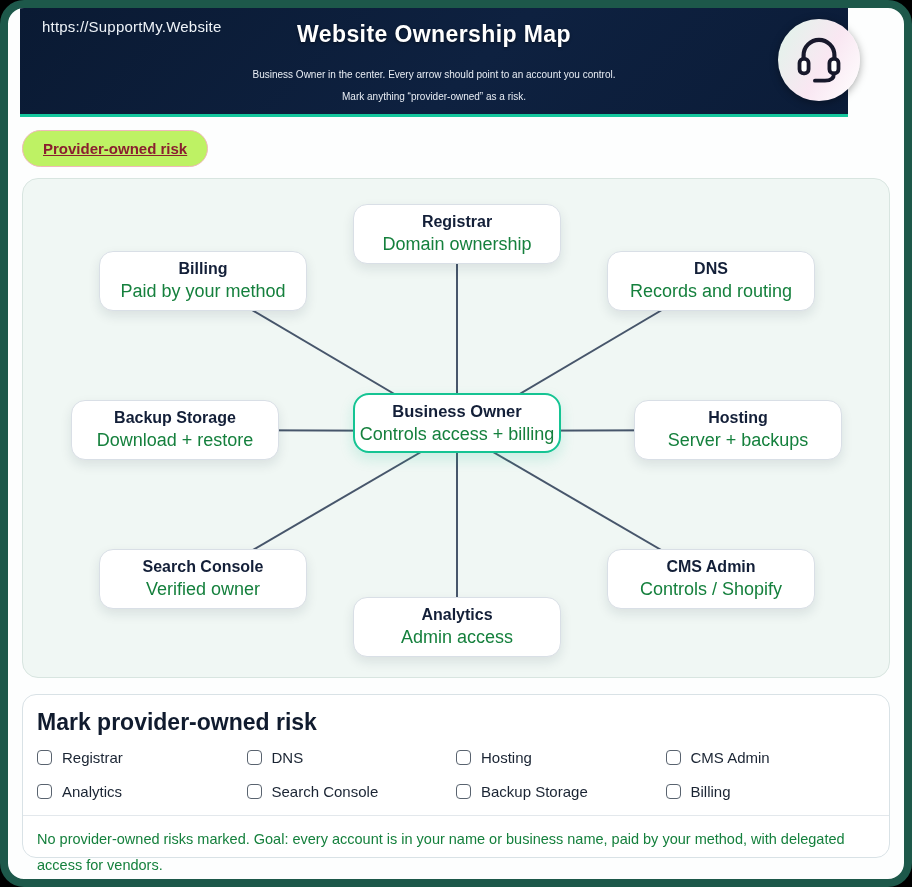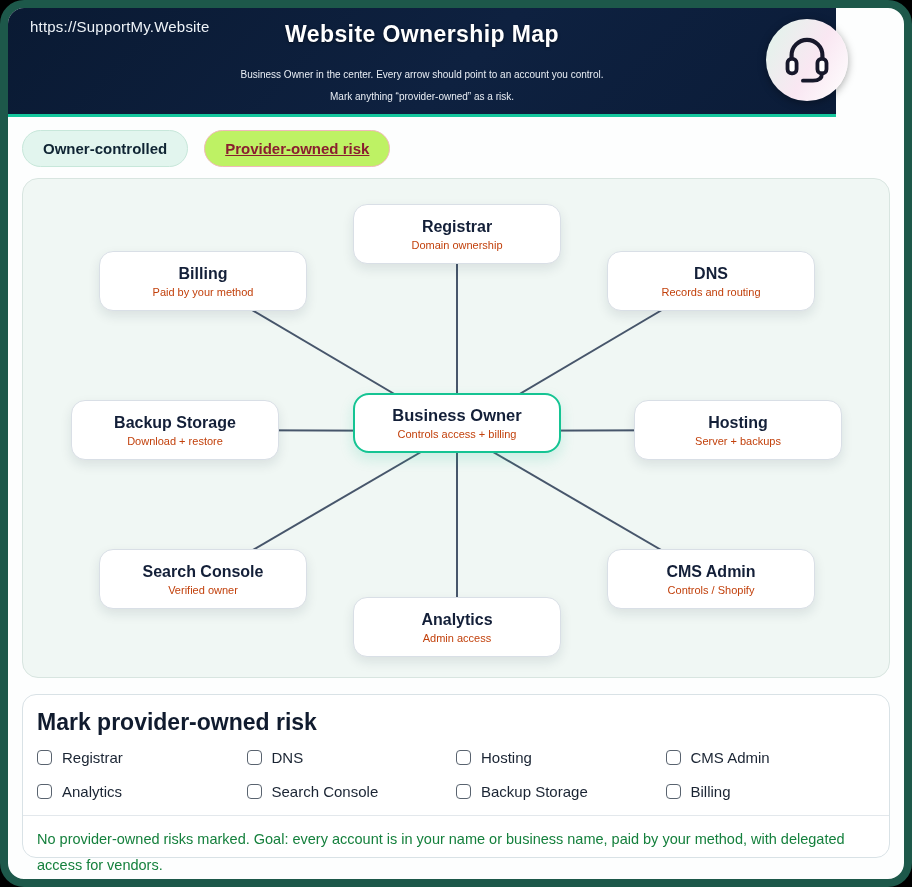--- a/index.html
+++ b/index.html
@@ -1,20 +1,20 @@
 <!DOCTYPE html>
 <html><head>
 <meta charset="utf-8">
 <style>
   html,body{margin:0;padding:0;background:#000;width:912px;height:887px;
     font-family:"Liberation Sans", sans-serif;}
   .frame{position:absolute;inset:0;border:8px solid #1d584a;border-radius:24px;
     overflow:hidden;background:#fdfefe;box-sizing:border-box;}
   
-  .header{position:absolute;left:0;top:0;width:828px;height:106px;
+  .header{position:absolute;left:12px;top:0;width:828px;height:106px;
     background:linear-gradient(135deg,#0a1a33 0%,#0e2140 55%,#0b1c38 100%);
     border-bottom:3px solid #15c79d;}
   .url{position:absolute;left:22px;top:10px;color:#eef3f8;font-size:15px;letter-spacing:.2px;}
   .title{position:absolute;left:0;right:0;top:13px;text-align:center;color:#ffffff;
     font-size:23px;font-weight:800;letter-spacing:.4px;text-shadow:0 1px 3px rgba(0,0,0,.45);}
   .subtitle{position:absolute;left:0;right:0;top:56px;text-align:center;color:#e8edf4;
     font-size:10px;line-height:22px;}
   .badge{position:absolute;left:758px;top:11px;width:82px;height:82px;border-radius:50%;
     background:linear-gradient(120deg,#dff5ea 0%,#f9e7f2 55%,#ffffff 100%);
     display:flex;align-items:center;justify-content:center;box-shadow:0 2px 8px rgba(0,0,0,.35);}
@@ -26,21 +26,21 @@
   
   .map{position:absolute;left:14px;top:170px;width:868px;height:500px;
     background:#f0f7f4;border:1px solid #d8e5e0;border-radius:16px;box-sizing:border-box;}
   .map svg{position:absolute;left:0;top:0;}
   .node{position:absolute;width:208px;height:60px;background:#ffffff;
     border:1px solid #d9dfe6;border-radius:14px;
     box-shadow:0 5px 12px rgba(20,40,60,.10);
     display:flex;flex-direction:column;align-items:center;justify-content:center;
     gap:3px;z-index:2;box-sizing:border-box;}
   .node .t{font-size:16px;font-weight:800;color:#131f38;}
-  .node .s{font-size:11px;color:#c2410c;}
+  .node .s{font-size:18px;color:#15803d;}
   .node.center{height:60px;border:2px solid #15c493;border-radius:16px;
     box-shadow:0 6px 14px rgba(21,196,147,.18);}
   .node.center .t{font-size:16.5px;}
   
   .n-registrar{left:330px;top:25px;} .n-billing{left:76px;top:72px;}
   .n-dns{left:584px;top:72px;}      .n-backup{left:48px;top:221px;}
   .n-center{left:330px;top:214px;}  .n-hosting{left:611px;top:221px;}
   .n-search{left:76px;top:370px;}   .n-cms{left:584px;top:370px;}
   .n-analytics{left:330px;top:418px;}
   
@@ -73,21 +73,20 @@
           <path d="M15 36 v-7 a17 17 0 0 1 34 0 v7" stroke="#17182b" stroke-width="4.6" stroke-linecap="round"></path>
           <rect x="10.5" y="33" width="10" height="16" rx="4.5" stroke="#17182b" stroke-width="4.2" fill="#fff"></rect>
           <rect x="43.5" y="33" width="10" height="16" rx="4.5" stroke="#17182b" stroke-width="4.2" fill="#fff"></rect>
           <path d="M48.5 49 q0 8 -10 8 h-11" stroke="#17182b" stroke-width="4.2" stroke-linecap="round" fill="none"></path>
         </svg>
       </span>
     </div>
   </div>
 
   <div class="legend">
-    <div class="pill owner">Owner-controlled</div>
     <div class="pill risk">Provider-owned risk</div>
   </div>
 
   <div class="map">
     <svg width="868" height="500" viewBox="0 0 868 500">
       <g stroke="#47566b" stroke-width="2">
         <line x1="434" y1="252" x2="434" y2="55"></line>
         <line x1="434" y1="252" x2="180" y2="102"></line>
         <line x1="434" y1="252" x2="688" y2="102"></line>
         <line x1="434" y1="252" x2="152" y2="251"></line>

